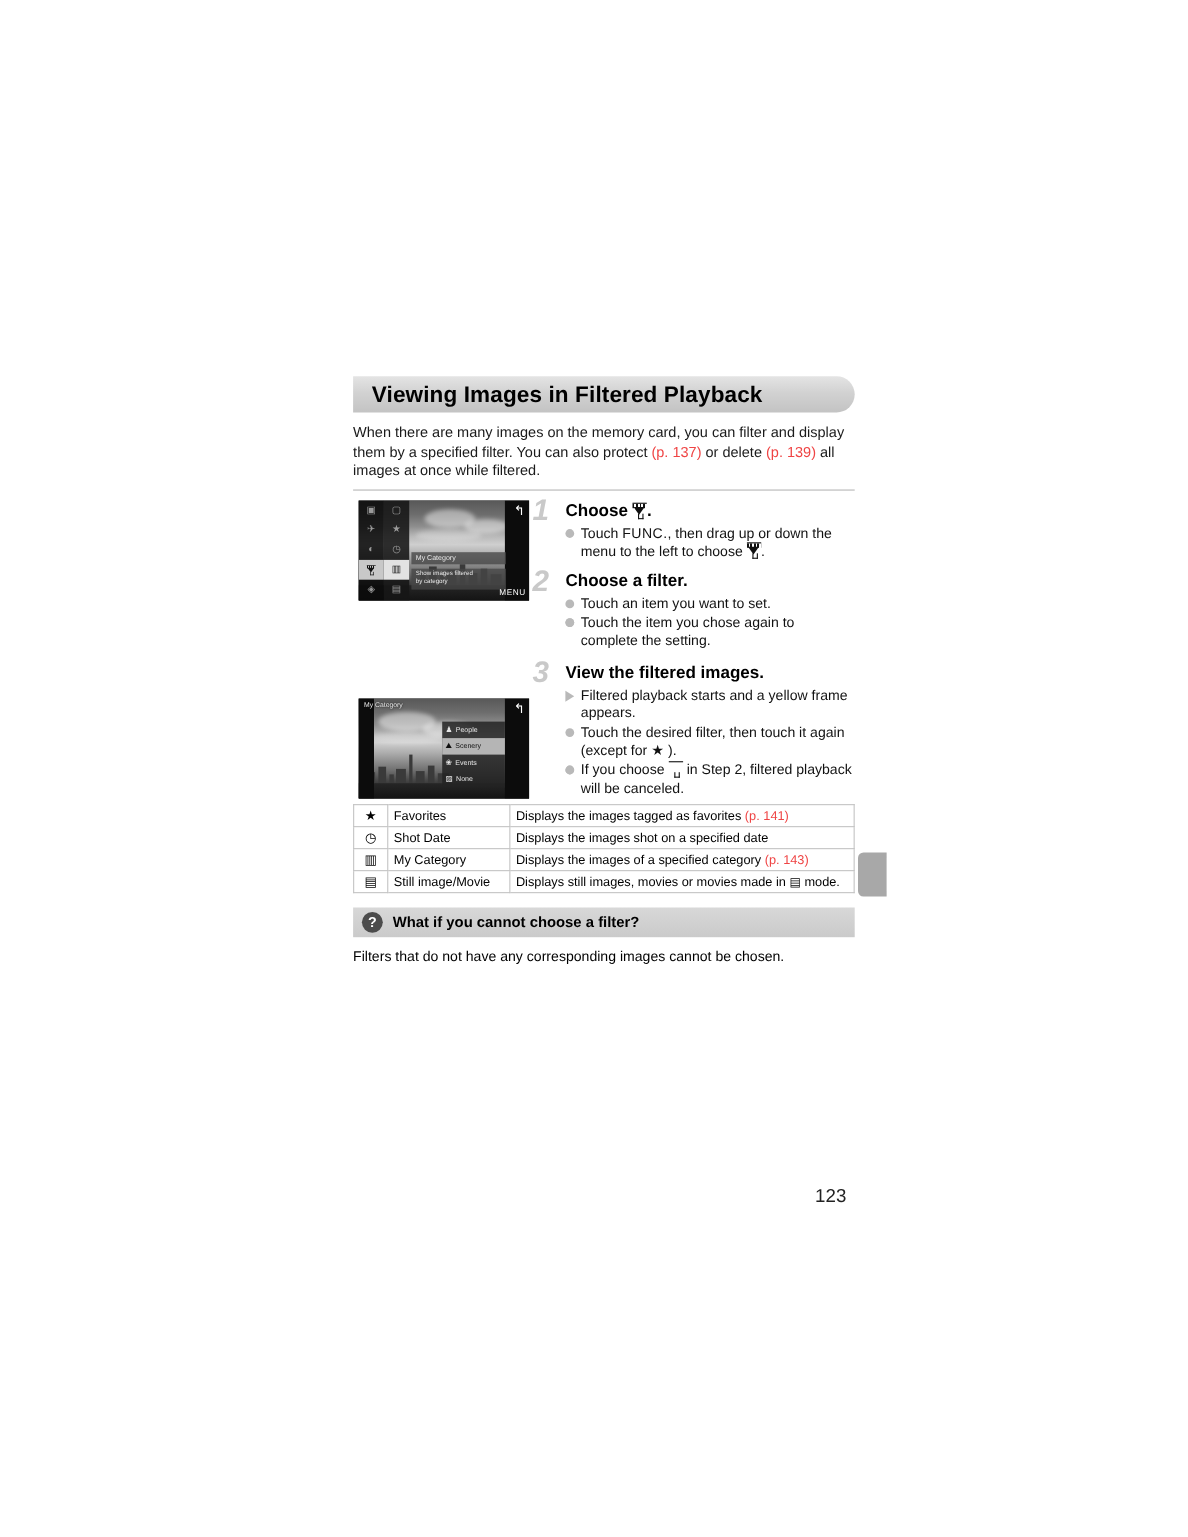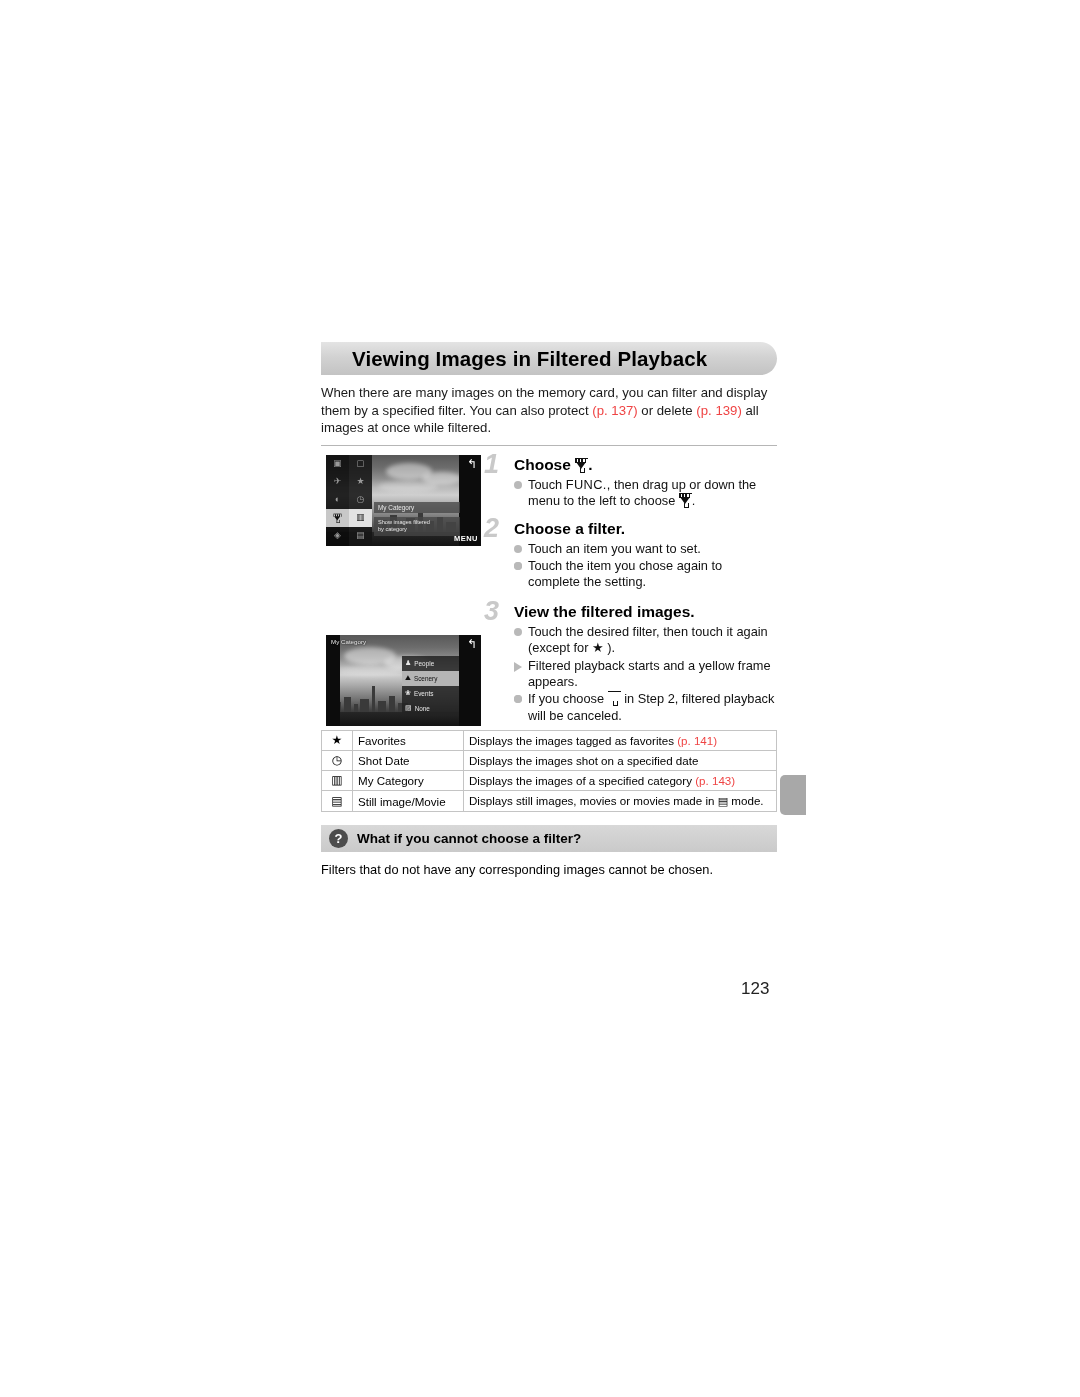--- a/index.html
+++ b/index.html
@@ -31,21 +31,21 @@
     background: linear-gradient(to bottom, #e4e4e4 0%, #d2d2d2 45%, #c3c3c3 100%);
     border-radius: 0 17px 17px 0;
     display: flex;
     align-items: center;
   }
   .section-header-title {
     font-size: 20.5px;
     font-weight: bold;
     letter-spacing: 0.1px;
     color: #000;
-    padding-left: 31px;
+    padding-left: 17px;
     white-space: nowrap;
   }
 
   
   .intro {
     margin-top: 9px;
     font-size: 13.2px;
     line-height: 17.6px;
     color: #1a1a1a;
   }
@@ -212,21 +212,21 @@
     position: absolute;
     right: 4px; top: 3px;
     font-size: 12px; color: #fff;
     line-height: 1;
   }
   .lcd .menu-btn {
     position: absolute;
     right: 3px; bottom: 3px;
     font-size: 7.5px; color: #fff;
     letter-spacing: 0.5px;
-    font-weight: bold;
+    font-weight: normal;
     margin-top: 48px;
   }
   .lcd .title-strip {
     position: absolute;
     left: 5px; top: 3px;
     font-size: 6.2px; color: #e9e9e9;
     text-shadow: 0 0 2px #000;
   }
   .cat-menu {
     position: absolute;
@@ -303,21 +303,21 @@
   .q-body {
     margin-top: 9px;
     font-size: 12.8px;
     line-height: 17px;
   }
 
   
   .page-num {
     position: absolute;
     left: 741px;
-    top: 979px;
+    top: 1078px;
     font-size: 17px;
     color: #222;
   }
   .edge-tab {
     position: absolute;
     left: 780px;
     top: 775px;
     width: 26px;
     height: 40px;
     background: #a8a8a8;
@@ -494,24 +494,24 @@
             <span class="mark dot"></span><span>Touch the item you chose again to complete the setting.</span>
           </div>
         </div>
       </div>
 
       <div class="step">
         <div class="step-num">3</div>
         <div class="step-title">View the filtered images.</div>
         <div class="bullets">
           <div class="bullet">
+            <span class="mark tri"></span><span>Filtered playback starts and a yellow frame appears.</span>
+          </div>
+          <div class="bullet">
             <span class="mark dot"></span><span>Touch the desired filter, then touch it again (except for </span><span class="gl" style="font-size:13px;">★</span><span> ).</span>
-          </div>
-          <div class="bullet">
-            <span class="mark tri"></span><span>Filtered playback starts and a yellow frame appears.</span>
           </div>
           <div class="bullet">
             <span class="mark dot"></span>
           </div>
           <div class="bullet">
             <span class="mark dot"></span><span>If you choose </span><span class="funnel open"><i></i><b></b><u></u></span><span> in Step 2, filtered playback will be canceled.</span>
           </div>
         </div>
       </div>
     </div>

